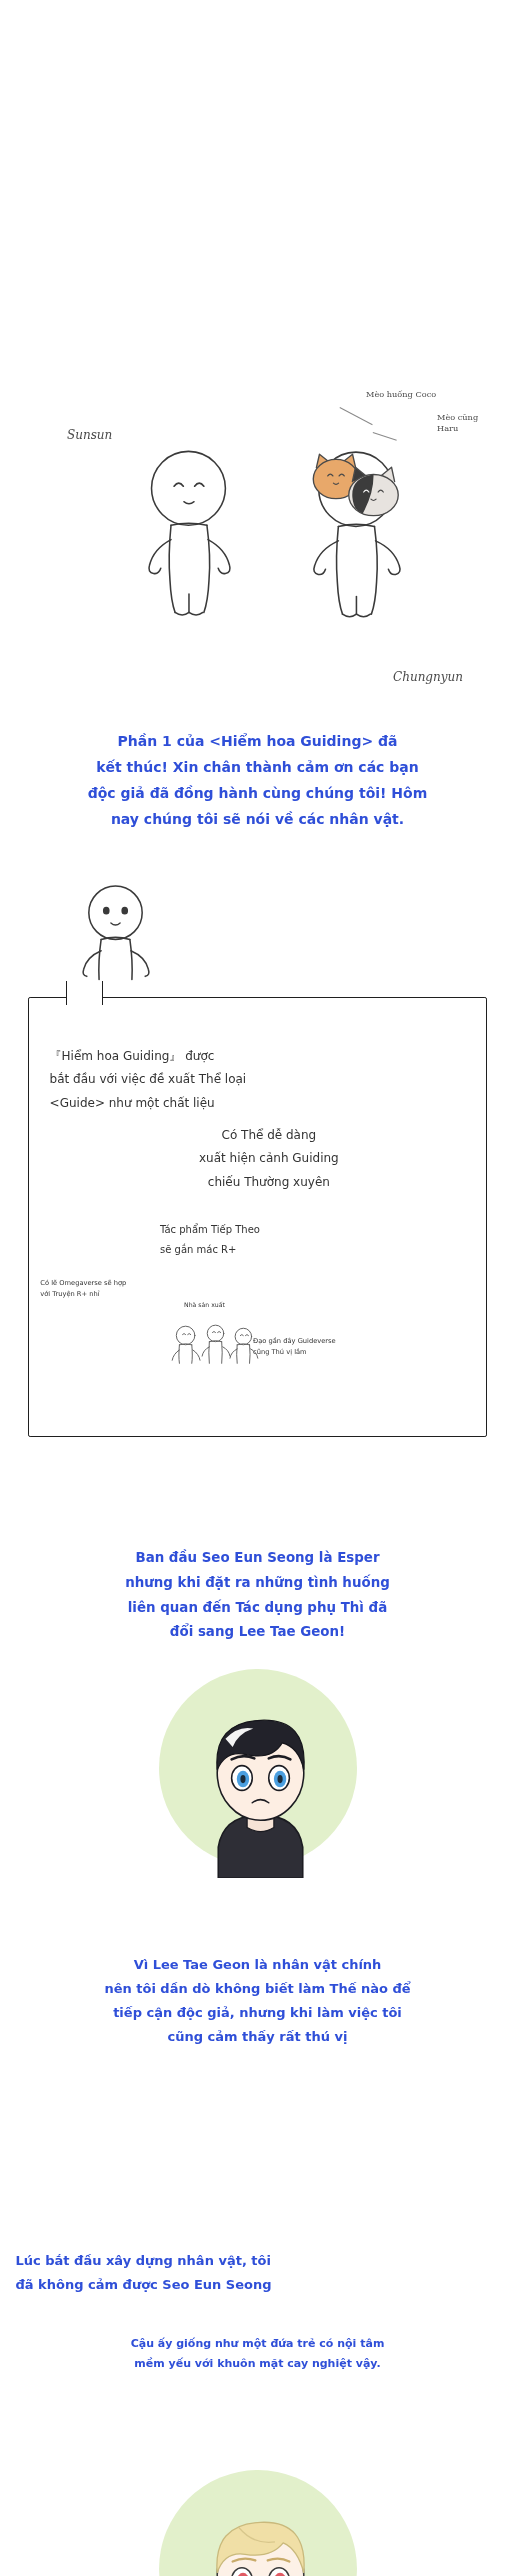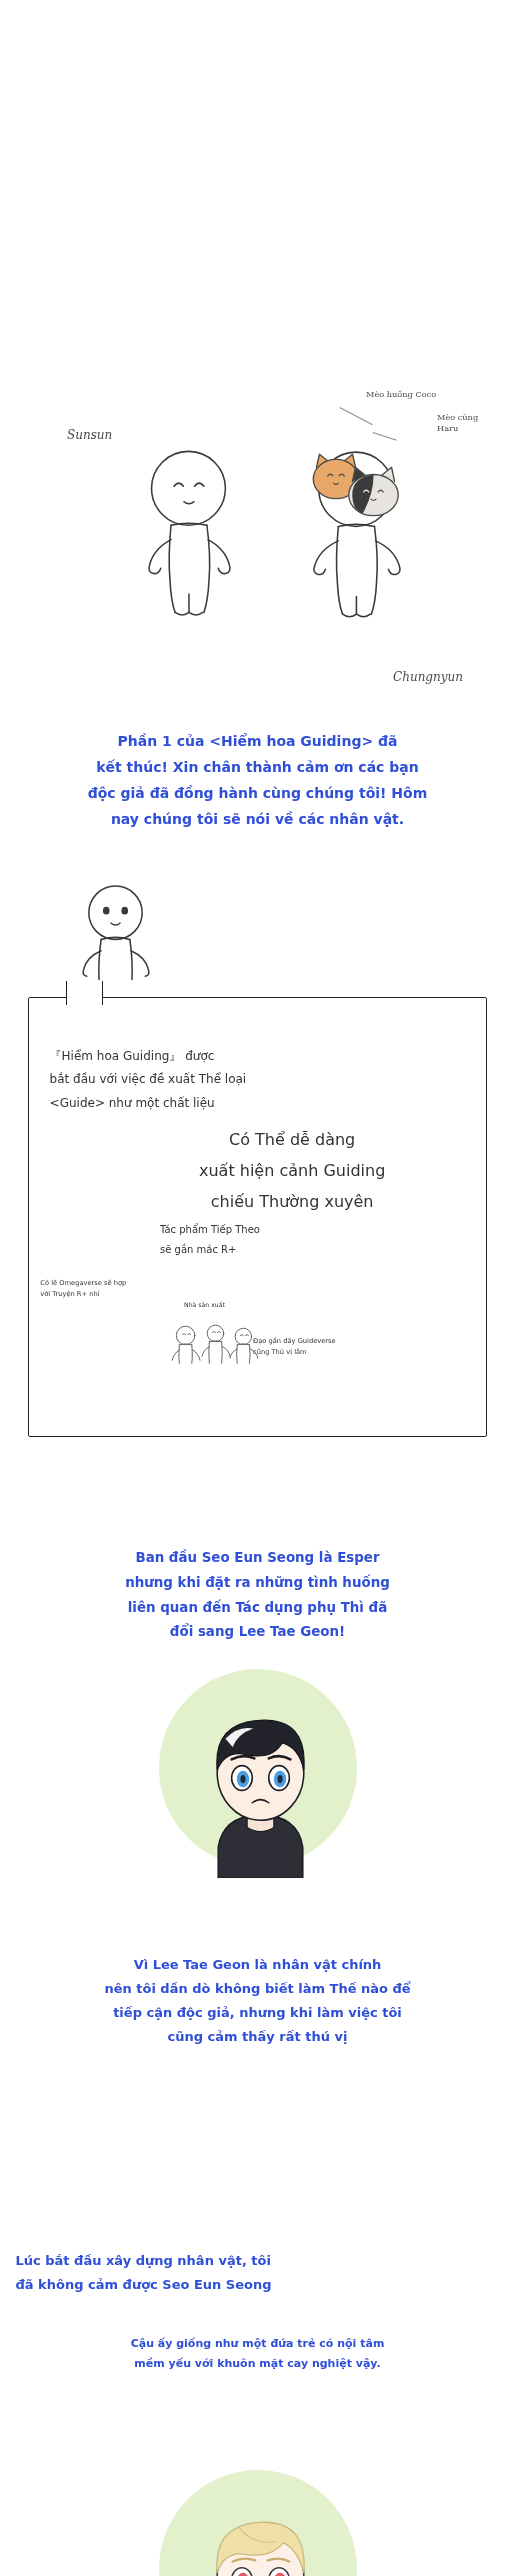--- a/index.html
+++ b/index.html
@@ -105,21 +105,21 @@
     z-index: 4;
   }
 
   .bx-tx {
     position: absolute;
     white-space: pre-line;
     line-height: 1.95;
     color: #333;
   }
   #box-l1 { left: 20.6px; top: 23px; font-size: 12px; margin-top: 24px; }
-  #box-l2 { left: 170px; top: 126px; font-size: 16px; text-align: center; }
+  #box-l2 { left: 170px; top: 126px; font-size: 12px; text-align: center; }
   #box-l3 { left: 131px; top: 222px; font-size: 10px; text-align: left; }
   #box-l4 { left: 11.3px;  top: 280px; font-size: 6.7px; line-height: 1.7; }
   #box-l5 { left: 155px; top: 301px; font-size: 6.2px; }
   #box-l6 { left: 224px; top: 301px; font-size: 6.7px; line-height:1.7;margin-top:37px;}
 
   
   #para-3 {
     left: 0; right: 0;
     top: 1546px;
     font-size: 13.4px;

